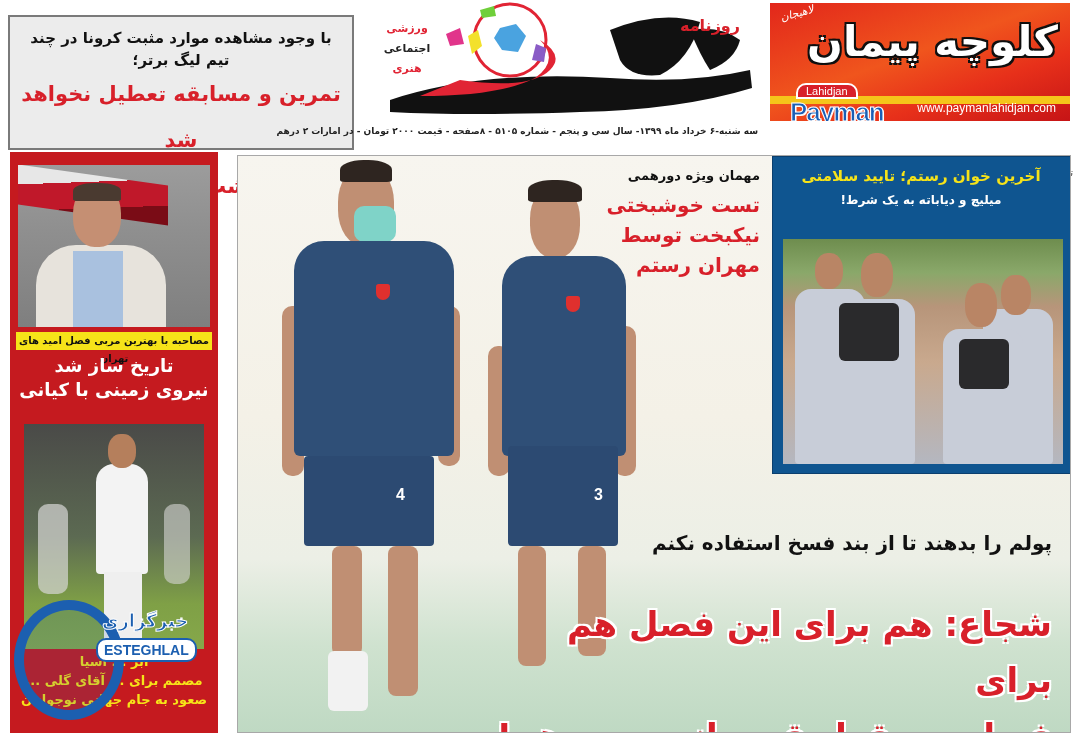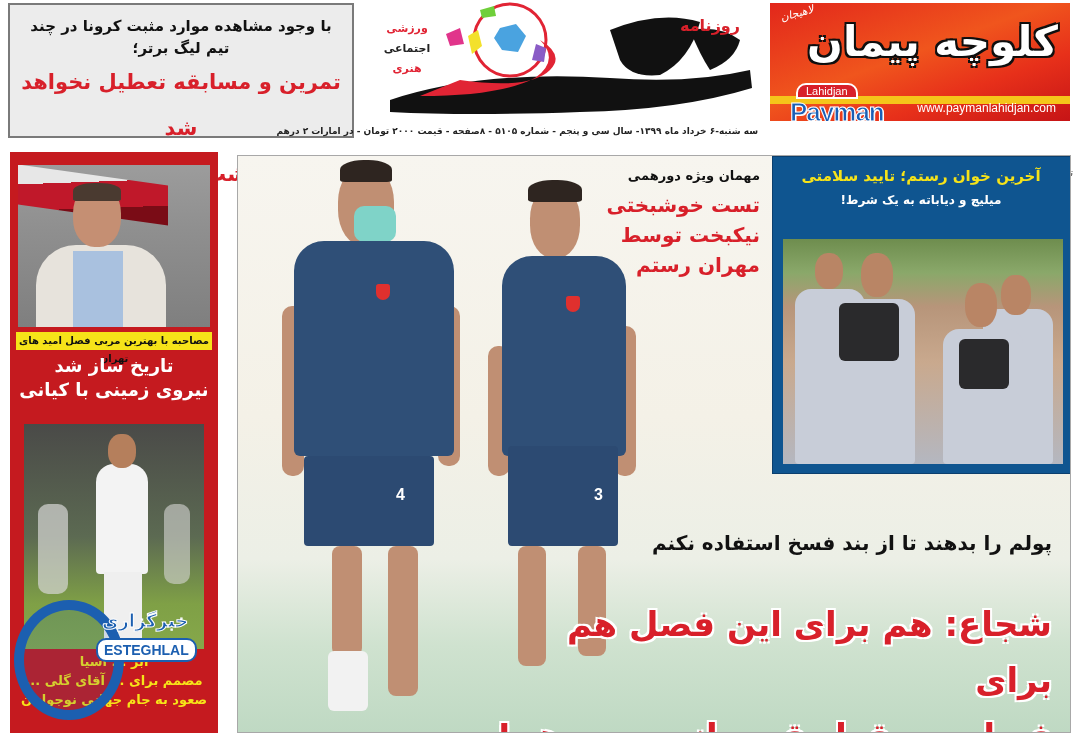--- a/index.html
+++ b/index.html
@@ -3,21 +3,21 @@
 <meta charset="utf-8">
 <style>
   * { box-sizing: border-box; margin: 0; padding: 0; }
   html, body { width: 1080px; height: 737px; overflow: hidden; background: #ffffff; }
   body { position: relative; font-family: "DejaVu Sans", sans-serif; direction: rtl; }
 
   .abs { position: absolute; }
 
   
   .teaser {
-    left: 8px; top: 3px; width: 346px; height: 135px;
+    left: 8px; top: 15px; width: 346px; height: 135px;
     background: #ececec; border: 2px solid #7a7a7a;
     padding: 10px 10px 6px 10px; text-align: center;
   }
   .teaser .kicker { font-family: "DejaVu Sans", sans-serif; font-weight: bold; font-size: 15px; color: #111; line-height: 22px; }
   .teaser .headline { font-family: "DejaVu Sans", sans-serif; font-weight: bold; font-size: 21px; color: #d8202a; line-height: 46px; }
 
   
   .masthead { left: 360px; top: 0; width: 400px; height: 120px; }
   .logo-svg { position: absolute; left: 0; top: 0; }
   .mast-label { position: absolute; font-weight: bold; font-size: 11px; text-align: center; width: 70px; }

